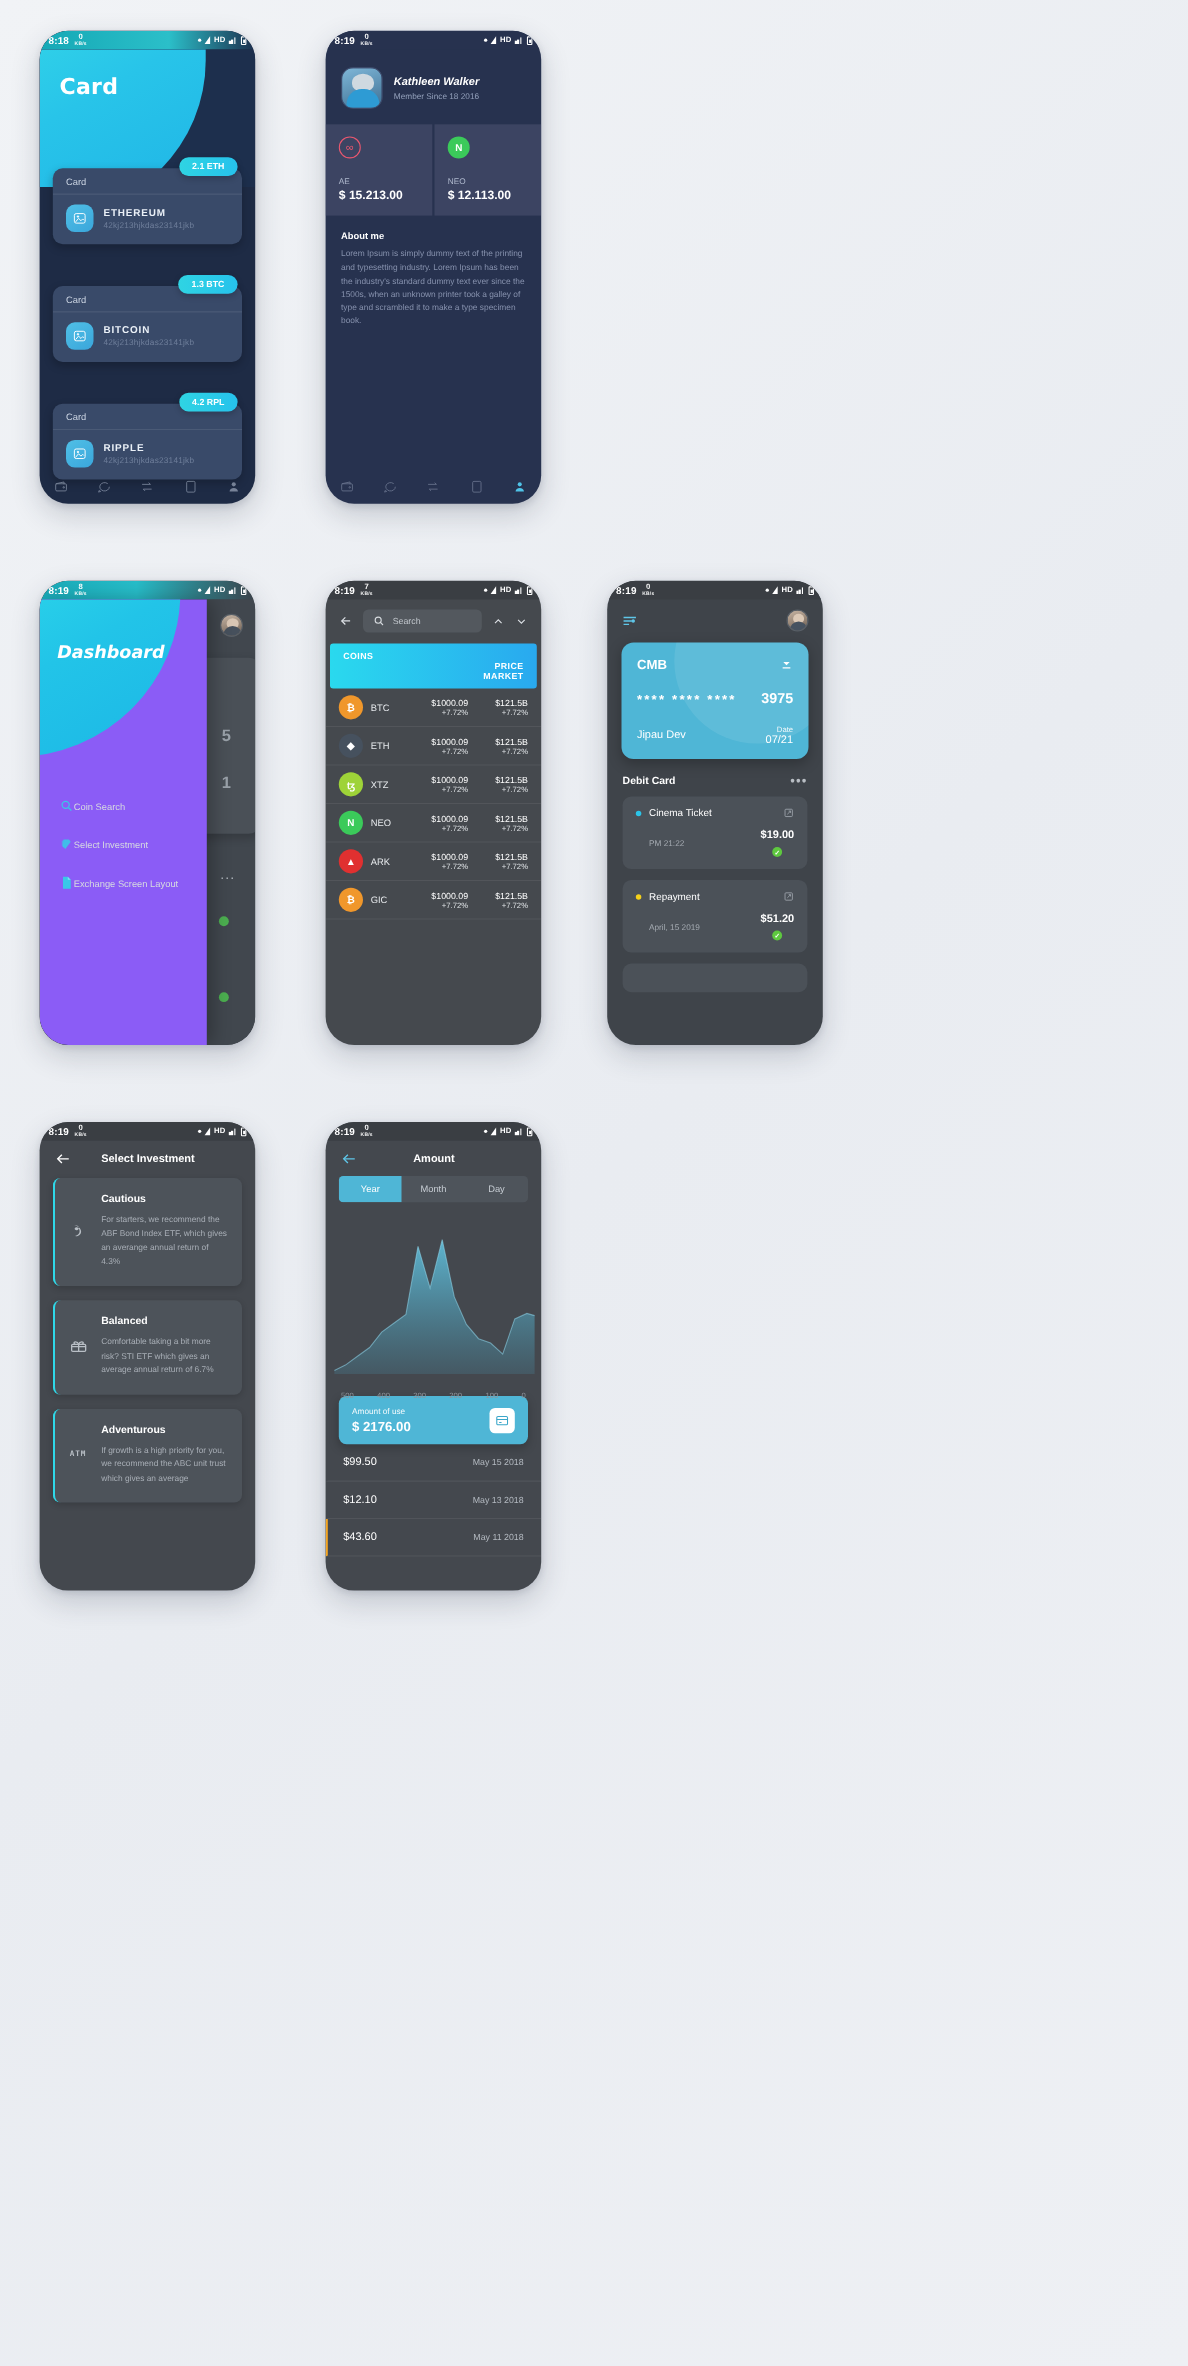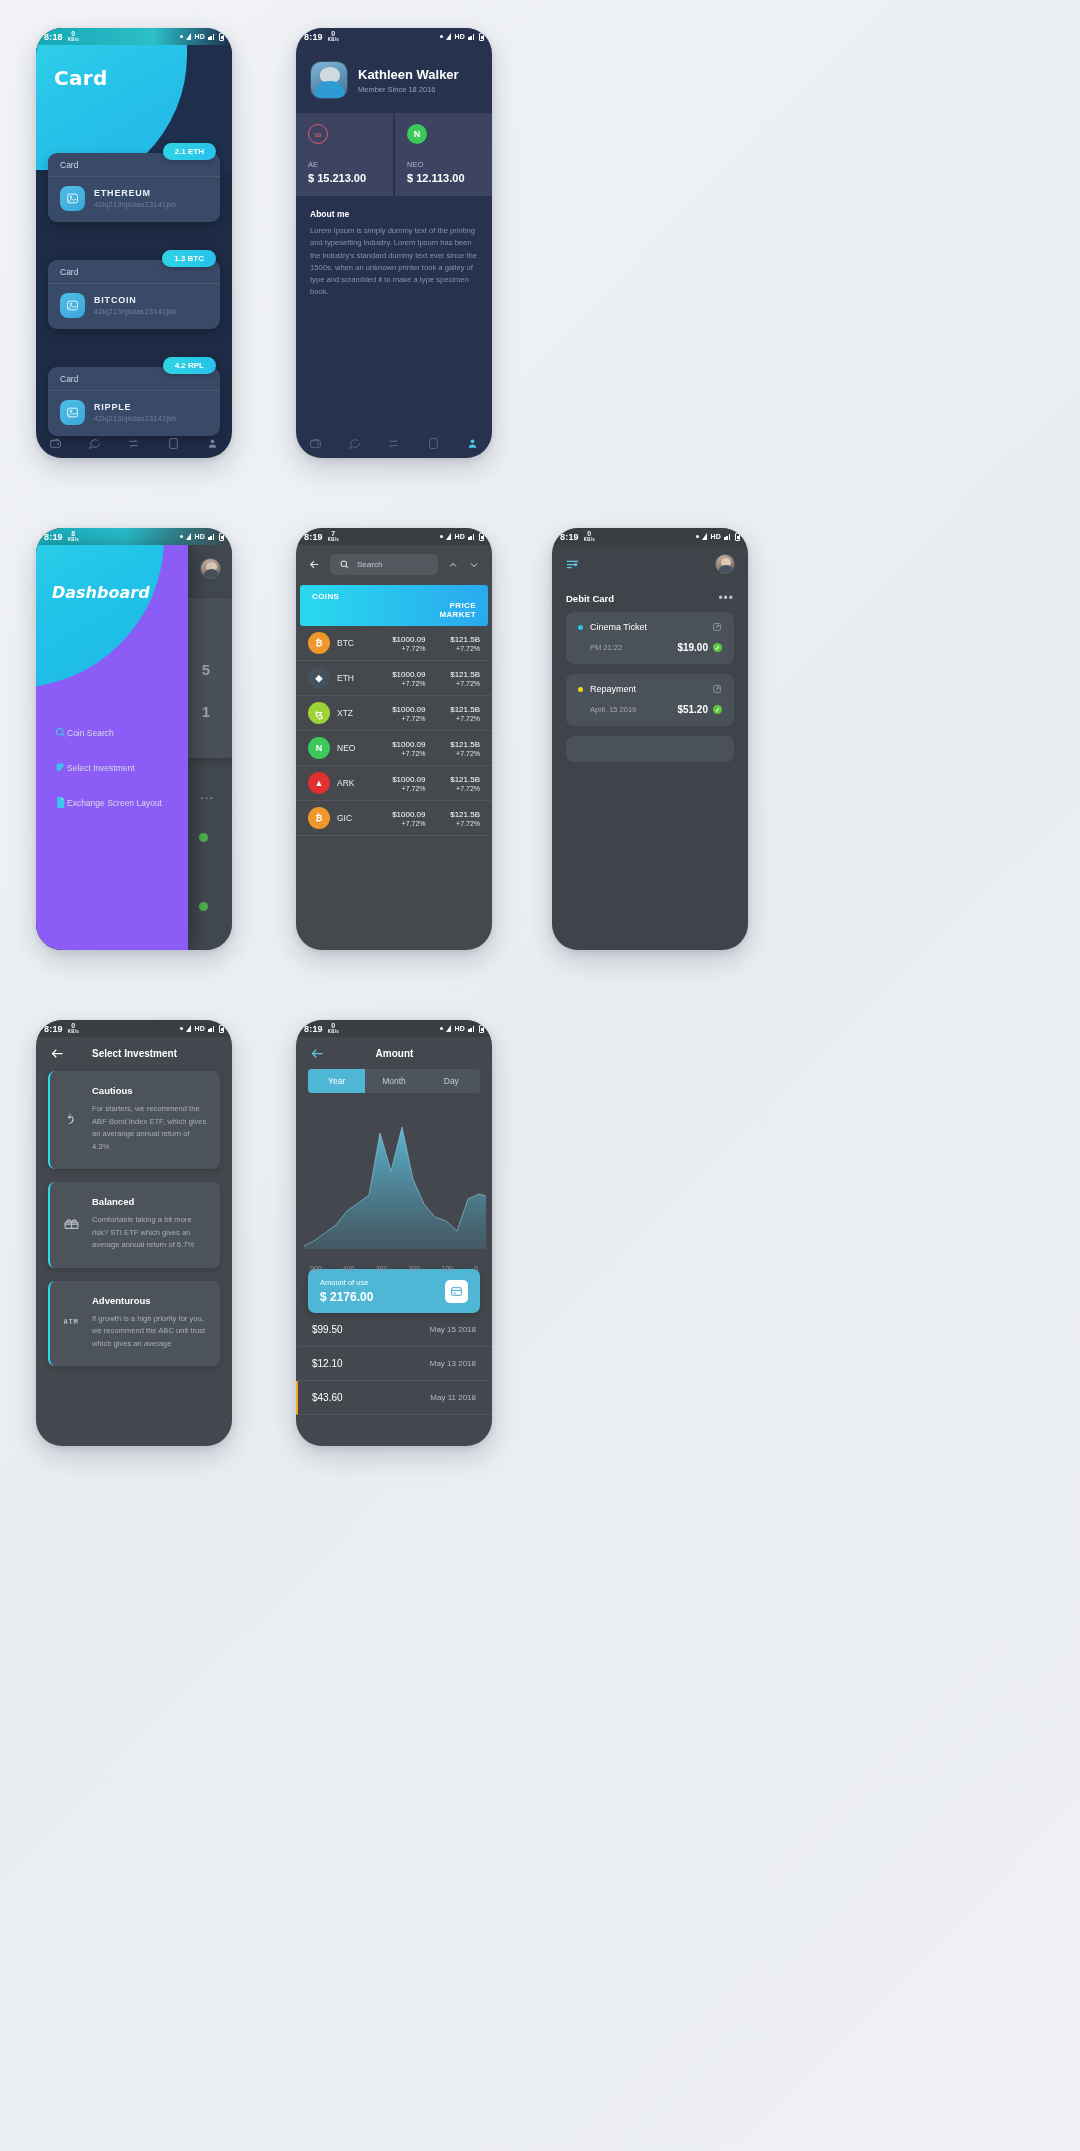--- a/index.html
+++ b/index.html
@@ -75,21 +75,21 @@
   
   .p2{left:296px; top:28px; width:196px; height:430px; background:#27324f;}
   .p2 .sbwrap{background:#27324f;}
   .p2-head{display:flex;align-items:center;gap:10px;padding:16px 14px 14px;}
   .avatar{width:38px;height:38px;border-radius:11px;flex:none;position:relative;overflow:hidden;
     background:linear-gradient(160deg,#7fb7d8,#3e6f93);border:1.5px solid #3c4a6b;}
   .avatar:before{content:"";position:absolute;left:9px;top:5px;width:20px;height:16px;border-radius:50% 50% 42% 42%;
     background:#cfd9e0;}
   .avatar:after{content:"";position:absolute;left:4px;bottom:0;width:30px;height:17px;border-radius:14px 14px 0 0;
     background:#2e9bd4;}
-  .pname{color:#fff;font-size:13px;font-weight:700;}
+  .pname{color:#fff;font-size:10px;font-weight:700;font-style:italic;}
   .psub{color:#93a0bb;font-size:7.5px;margin-top:3px;}
   .wallets{display:flex;gap:2px;padding:0 0 0 0;}
   .wal{flex:1;background:#3c4462;padding:11px 12px 12px;}
   .wal .ic{width:20px;height:20px;border-radius:50%;display:flex;align-items:center;justify-content:center;
            font-size:10px;margin-bottom:16px;}
   .wal .t{color:#aeb8cd;font-size:7.5px;}
   .wal .v{color:#fff;font-size:11px;font-weight:700;margin-top:3px;}
   .about-t{color:#fff;font-size:8.5px;font-weight:700;padding:13px 14px 6px;}
   .about-b{color:#8691ad;font-size:7.6px;line-height:1.62;padding:0 14px;}
   .stats{display:flex;justify-content:space-around;padding:14px 10px 0;}
@@ -161,21 +161,21 @@
   .bc-date .v{font-size:10px;}
   .p5-sec{display:flex;align-items:center;justify-content:space-between;padding:13px 14px 7px;}
   .p5-sec .t{color:#fff;font-size:9.5px;font-weight:700;}
   .p5-sec .d{color:#b9bec4;font-size:12px;letter-spacing:1px;}
   .txn{background:#4b5158;margin:0 14px 10px;border-radius:8px;padding:10px 12px 11px;}
   .txn .r1{display:flex;align-items:center;gap:7px;}
   .txn .bul{width:5px;height:5px;border-radius:50%;flex:none;}
   .txn .nm{color:#fff;font-size:9px;flex:1;}
   .txn .r2{display:flex;align-items:center;justify-content:space-between;margin-top:10px;padding-left:12px;}
   .txn .tm{color:#a5abb2;font-size:7.5px;}
-  .txn .amt{color:#fff;font-size:10px;font-weight:700;display:flex;align-items:center;gap:5px;}
+  .txn .amt{color:#fff;font-size:10px;font-weight:700;display:flex;align-items:center;gap:5px;flex-direction:column;}
   .okdot{width:9px;height:9px;border-radius:50%;background:#5ec83f;display:flex;align-items:center;
     justify-content:center;color:#fff;font-size:6px;}
 
   
   .p6{left:36px; top:1020px; width:196px; height:426px; background:#44484e;}
   .p6 .sbwrap{background:#3a3e43;}
   .p6-top{display:flex;align-items:center;padding:9px 14px 10px;}
   .p6-top .t{flex:1;text-align:center;color:#fff;font-size:10px;font-weight:700;margin-right:14px;}
   .inv{margin:0 12px 13px;background:#4d535a;border-radius:7px;display:flex;
        border-left:2.5px solid #2fd8e8;padding:14px 13px 16px 0;box-shadow:0 2px 6px rgba(0,0,0,.16);}
@@ -618,20 +618,37 @@
       <div class="p5-top">
         <svg width="15" height="15" viewBox="0 0 24 24" fill="none" stroke="#5fc6e8" stroke-width="2">
             <path d="M3 7h18"></path>
             <path d="M3 12h12"></path>
             <path d="M3 17h8"></path>
             <circle cx="17" cy="12" r="1.6" fill="#5fc6e8"></circle>
           </svg>
         <div class="p5-av"></div>
       </div>
 
+      <div class="bankcard">
+        <div class="bc-name">CMB</div>
+        <div class="bc-dl">
+          <svg width="14" height="14" viewBox="0 0 24 24" fill="#fff">
+              <path d="M12 3v9"></path>
+              <path d="M12 15l-5-5h10z"></path>
+              <path d="M6 18h12v2H6z"></path>
+            </svg>
+        </div>
+        <div class="bc-stars">****  ****  ****</div>
+        <div class="bc-4">3975</div>
+        <div class="bc-holder">Jipau Dev</div>
+        <div class="bc-date">
+          <div class="l">Date</div>
+          <div class="v">07/21</div>
+        </div>
+      </div>
 
       <div class="p5-sec">
         <span class="t">Debit Card</span>
         <span class="d">•••</span>
       </div>
 
       <div class="txn">
         <div class="r1">
           <span class="bul" style="background:#2bc4e8"></span>
           <span class="nm">Cinema Ticket</span>

